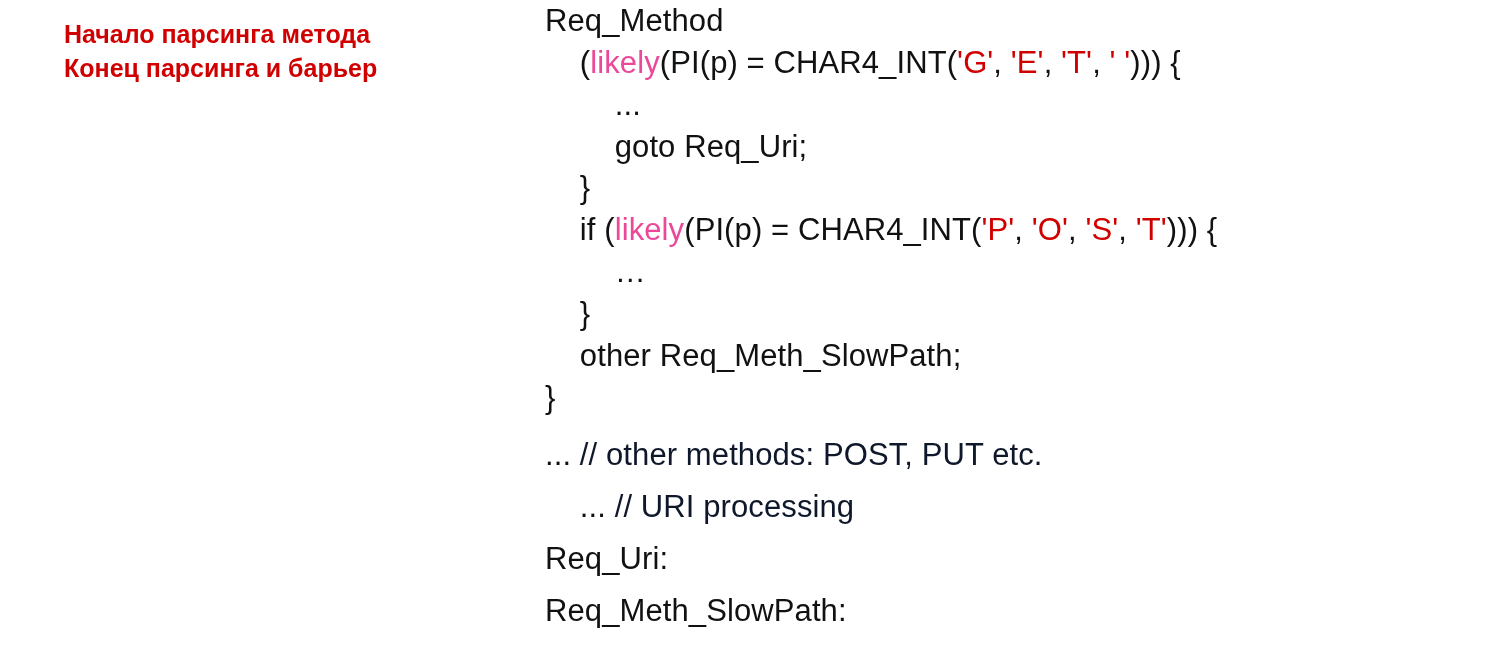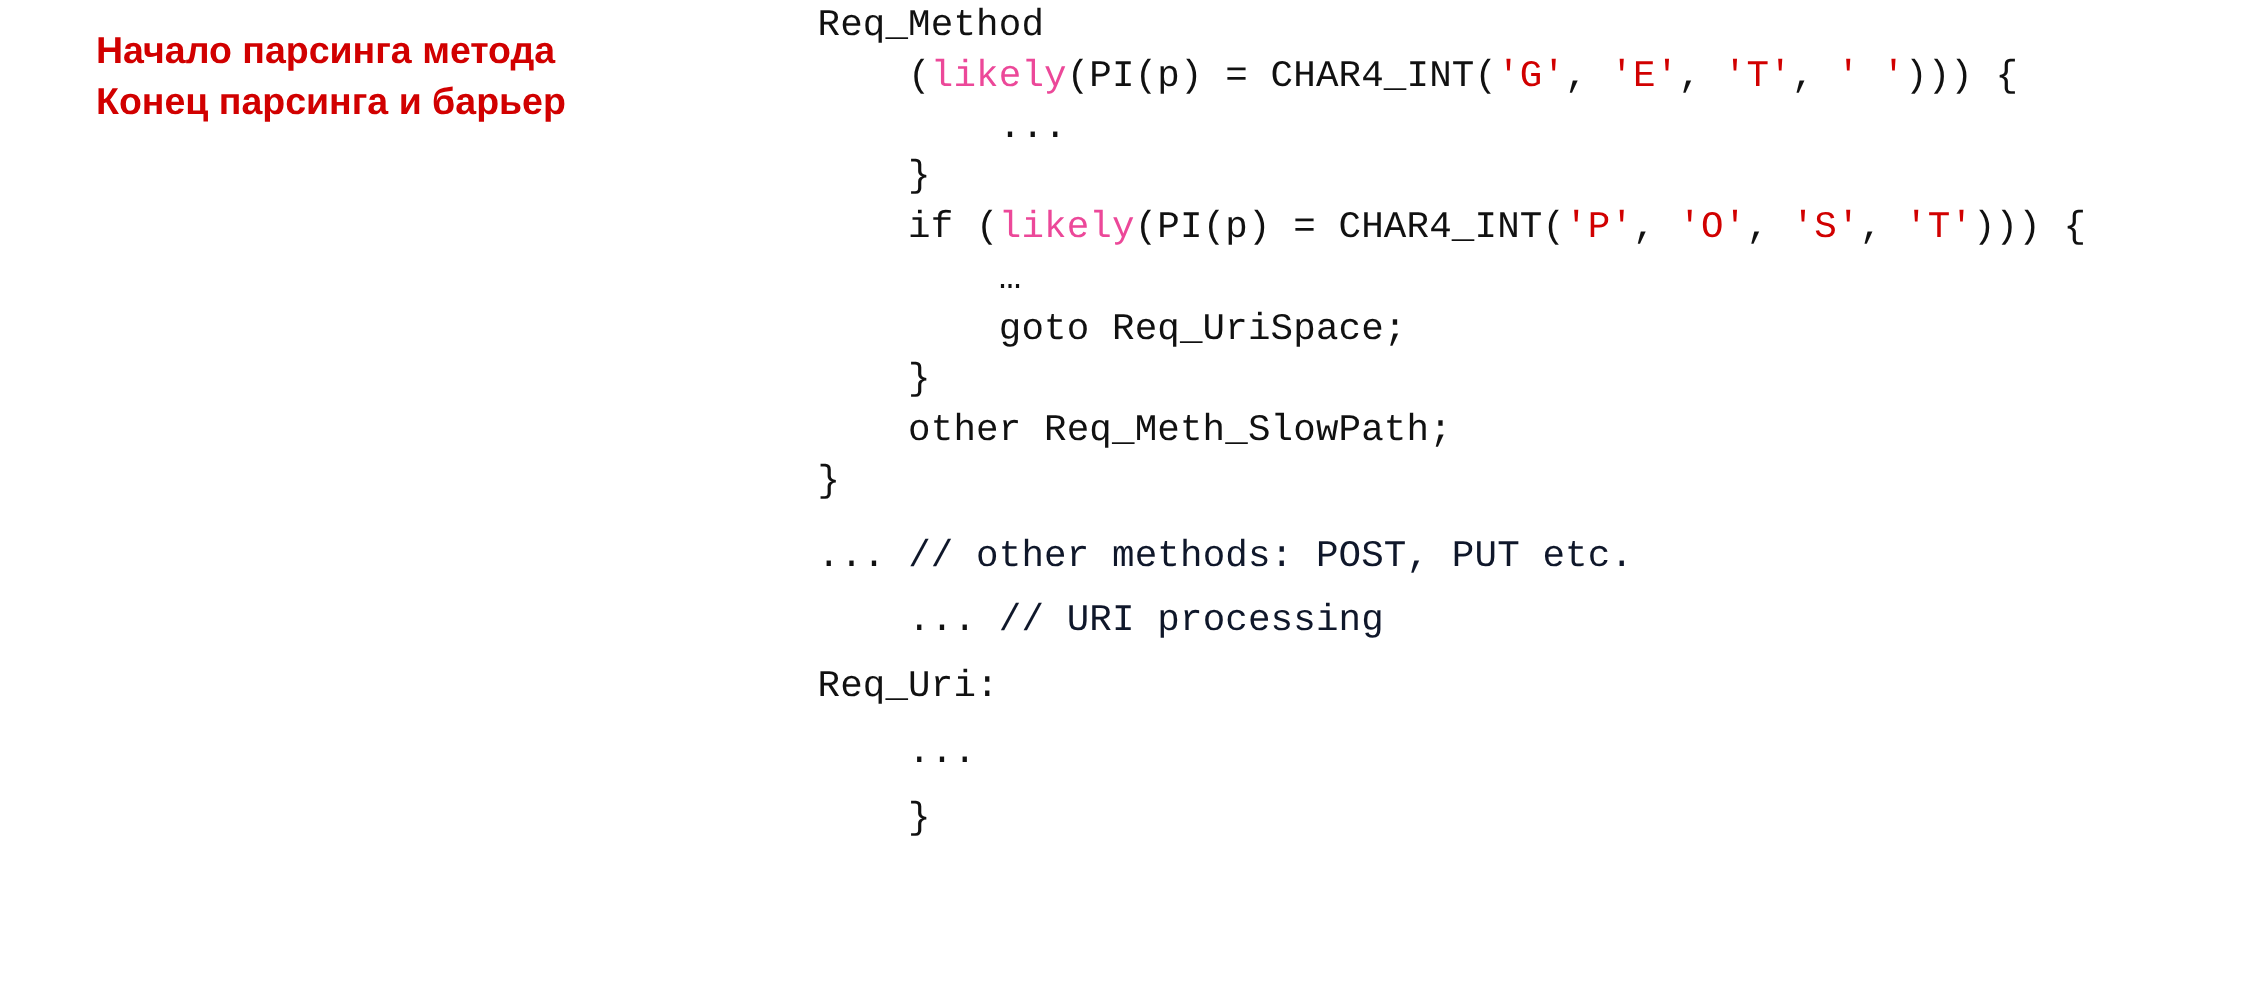--- a/index.html
+++ b/index.html
@@ -34,22 +34,22 @@
   }
   .anno {
     color: #d10000;
     font-weight: 600;
     margin-bottom: 0;
   }
   .anno1 { margin-top: 0px; }
   .anno2 { }
   .code-line {
     white-space: pre;
-    font-family: Liberation Mono, monospace;
-    font-size: 25px;
+    font-family: Liberation Sans, sans-serif;
+    font-size: 31px;
     letter-spacing: 0.1px;
   }
   .tok-kw     { color: #111111; }
   .tok-green  { color: #ec4899; }
   .tok-red    { color: #d10000; }
   .tok-blue   { color: #0f172a; }
   .block2 { margin-top: 16px; }
   .l { display: block; }
 </style>
 </head>
@@ -62,32 +62,33 @@
     <div class="anno anno2">Конец парсинга и барьер</div>
   </div>
 
   <div class="right-col">
 
     <div class="code-line l">Req_Method</div>
 
     <div class="code-line l"><span class="tok-kw">    (</span><span class="tok-green">likely</span><span class="tok-kw">(PI(p) = CHAR4_INT(</span><span class="tok-red">'G'</span><span class="tok-kw">, </span><span class="tok-red">'E'</span><span class="tok-kw">, </span><span class="tok-red">'T'</span><span class="tok-kw">, </span><span class="tok-red">' '</span><span class="tok-kw">))) {</span></div>
 
     <div class="code-line l">        ...</div>
+    <div class="code-line l">        goto Req_Uri;</div>
     <div class="code-line l">    }</div>
 
     <div class="code-line l"><span class="tok-kw">    if (</span><span class="tok-green">likely</span><span class="tok-kw">(PI(p) = CHAR4_INT(</span><span class="tok-red">'P'</span><span class="tok-kw">, </span><span class="tok-red">'O'</span><span class="tok-kw">, </span><span class="tok-red">'S'</span><span class="tok-kw">, </span><span class="tok-red">'T'</span><span class="tok-kw">))) {</span></div>
 
     <div class="code-line l">        …</div>
-    <div class="code-line l">        goto Req_UriSpace;</div>
     <div class="code-line l">    }</div>
     <div class="code-line l">    other Req_Meth_SlowPath;</div>
     <div class="code-line l">}</div>
 
     <div class="block2">
       <div class="code-line l"><span class="tok-kw">... </span><span class="tok-blue">// other methods: POST, PUT etc.</span></div>
       <div class="code-line l" style="margin-top:10px"><span class="tok-kw">    ... </span><span class="tok-blue">// URI processing</span></div>
       <div class="code-line l" style="margin-top:10px">Req_Uri:</div>
+      <div class="code-line l" style="margin-top:10px">Req_Meth_SlowPath:</div>
       <div class="code-line l" style="margin-top:10px">    ...</div>
       <div class="code-line l" style="margin-top:10px">    }</div>
     </div>
 
   </div>
 </div>
 
 </body></html>

